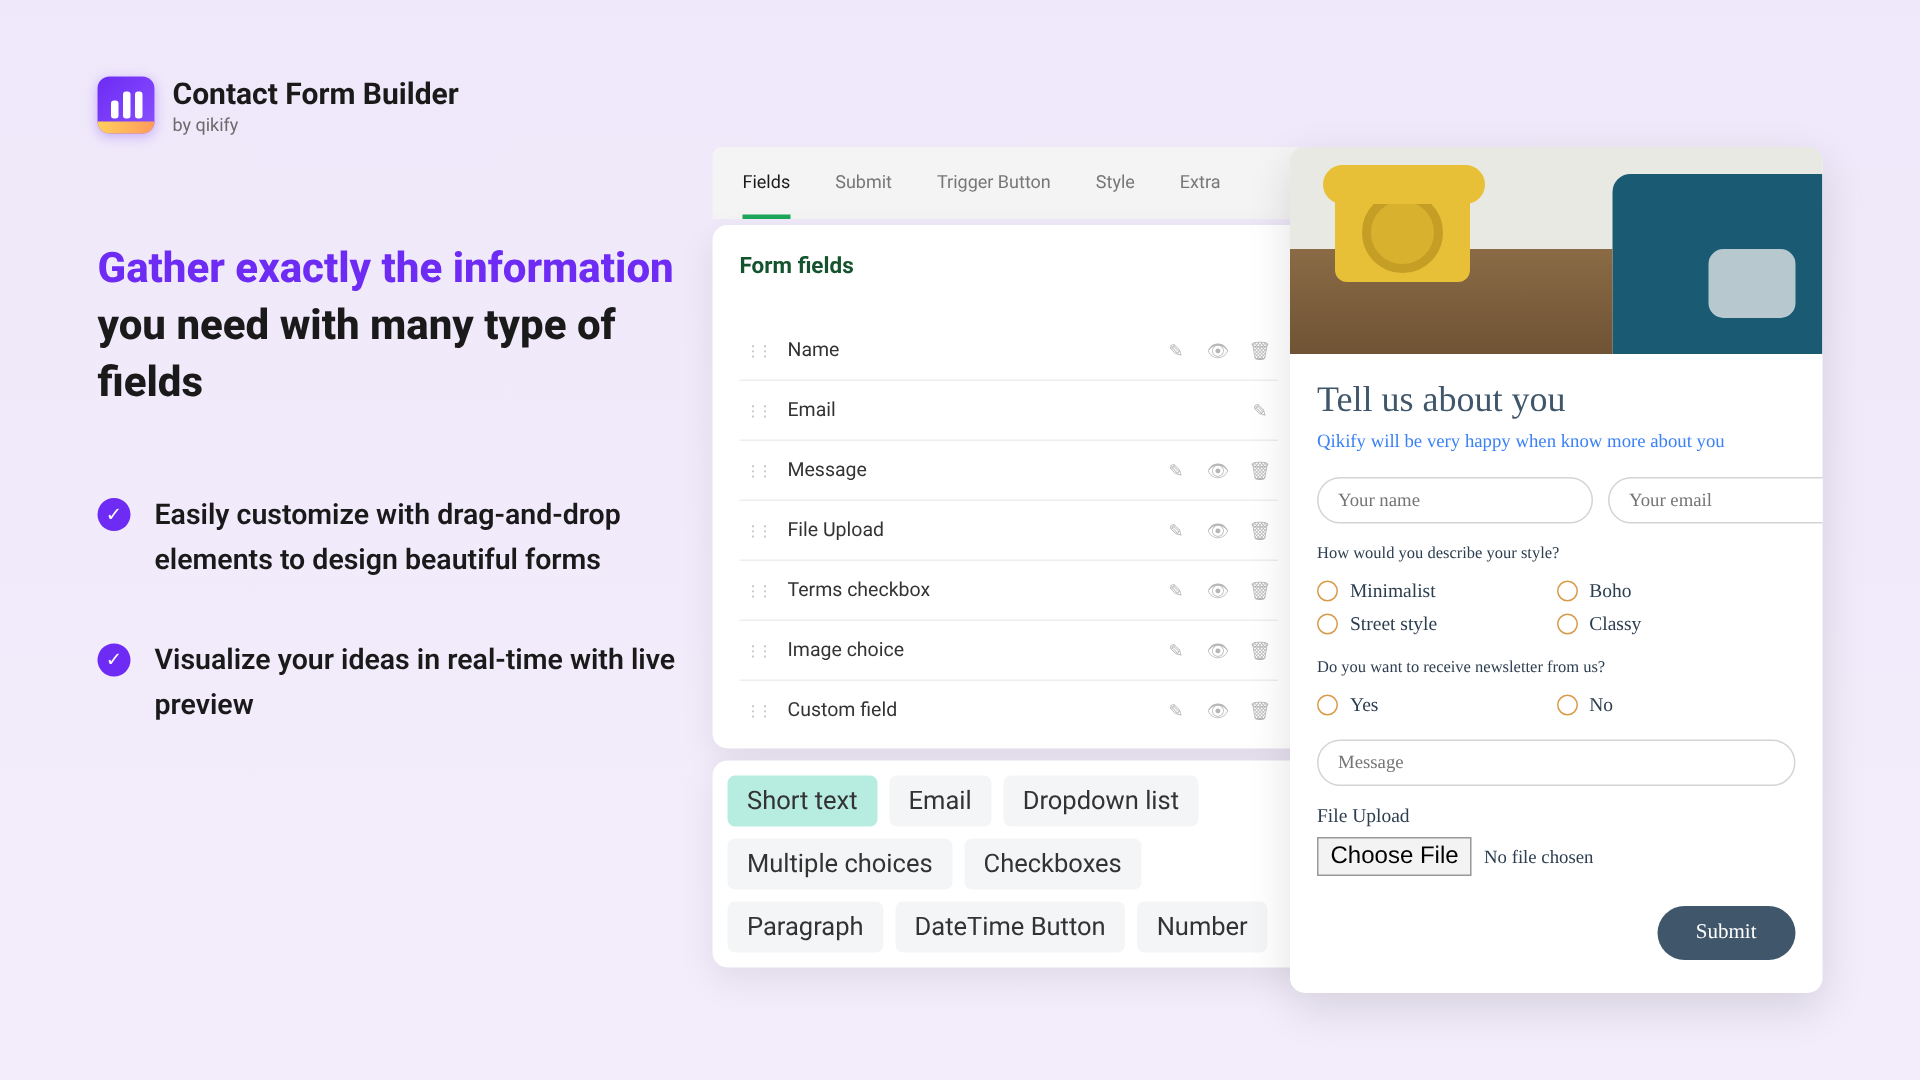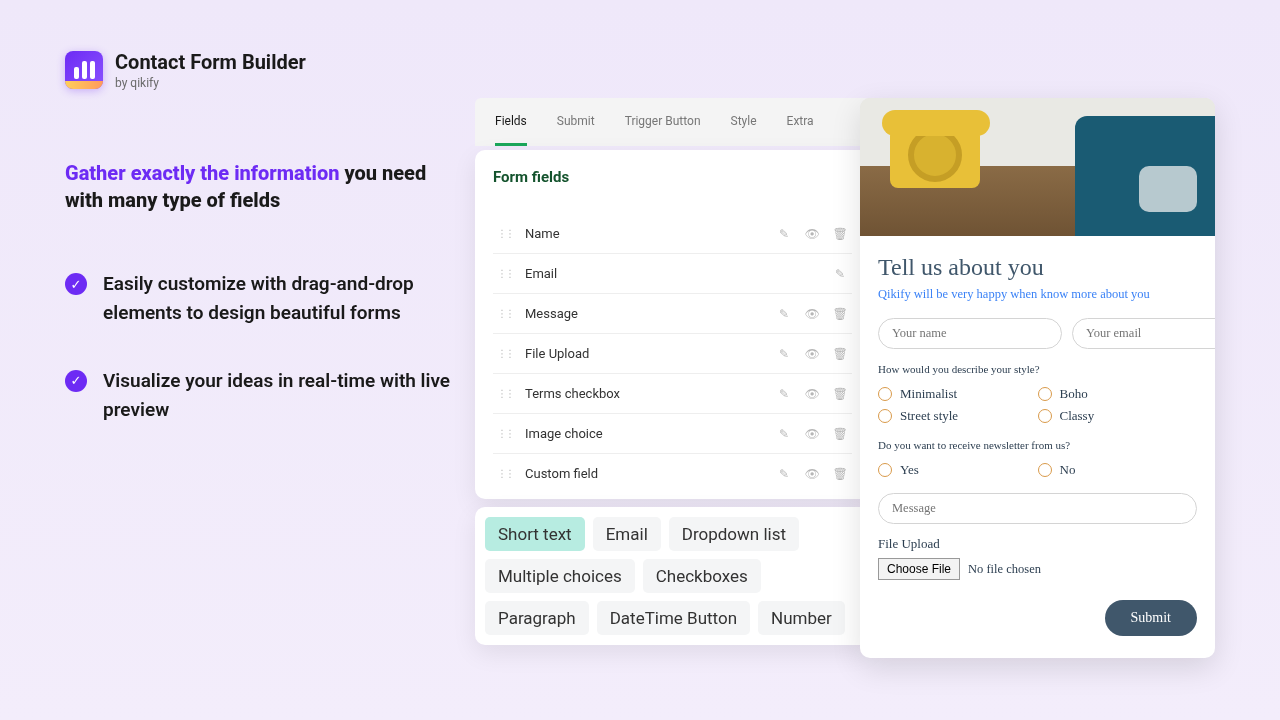--- a/index.html
+++ b/index.html
@@ -38,21 +38,21 @@
     background:linear-gradient(90deg,#ffcf5c,#ff9a5c);
     border-radius:0 0 8px 8px;
   }
   .app-title { font-size:20px; font-weight:700; color:#1a1a1a;}
   .app-sub   { font-size:12px; color:#6b6b6b; margin-top:2px;}
 
   
   .copy {
     position:absolute; left:65px; top:160px; width:390px;
   }
-  .headline { font-size:20px; font-weight:800; line-height:1.35; color:#1a1a1a;}
+  .headline { font-size:28px; font-weight:800; line-height:1.35; color:#1a1a1a;}
   .headline .accent{ color:#6d2bf4;}
   .bullets{ margin-top:55px; }
   .bullet{ display:flex; gap:16px; margin-bottom:38px;}
   .bullet-check{
     width:22px;height:22px;border-radius:50%;
     background:#6d2bf4;flex:0 0 22px;
     display:flex;align-items:center;justify-content:center;
     color:#fff;font-size:13px;margin-top:4px;
   }
   .bullet-text{ font-size:19px; font-weight:600; line-height:1.55; color:#1a1a1a;}
@@ -129,21 +129,21 @@
     padding:7px 13px; font-size:12.5px; color:#9a9a9a; font-family:inherit;
   }
   .q{ font-size:11px; margin-bottom:8px;}
   .opts{ display:flex; flex-wrap:wrap; margin-bottom:12px;}
   .opt{ width:50%; display:flex; align-items:center; gap:8px; font-size:13px; padding:3px 0;}
   .radio{ width:14px;height:14px;border:1.5px solid #d99a4a;border-radius:50%;}
   .msg{ width:100%; border:1px solid #d4d4d4; border-radius:18px;
     padding:7px 13px; font-size:12.5px; color:#9a9a9a; font-family:inherit; margin-bottom:12px;}
   .fu-label{ font-size:13px; margin-bottom:6px;}
   .fu{ display:flex; align-items:center; gap:8px; font-size:12.5px; margin-bottom:20px;}
-  .fu button{ font-family:Arial,sans-serif; font-size:12px; padding:3px 8px;
+  .fu button{ font-family:Arial,sans-serif; font-size:16px; padding:3px 8px;
     border:1px solid #999; background:#f3f3f3; cursor:pointer;}
   .submit{ display:flex; justify-content:flex-end;}
   .submit button{
     background:#40576b; color:#fff; border:none; border-radius:22px;
     padding:10px 26px; font-family:Liberation Serif, serif; font-size:14px; cursor:pointer;
   }
 </style>
 </head>
 <body>
 

